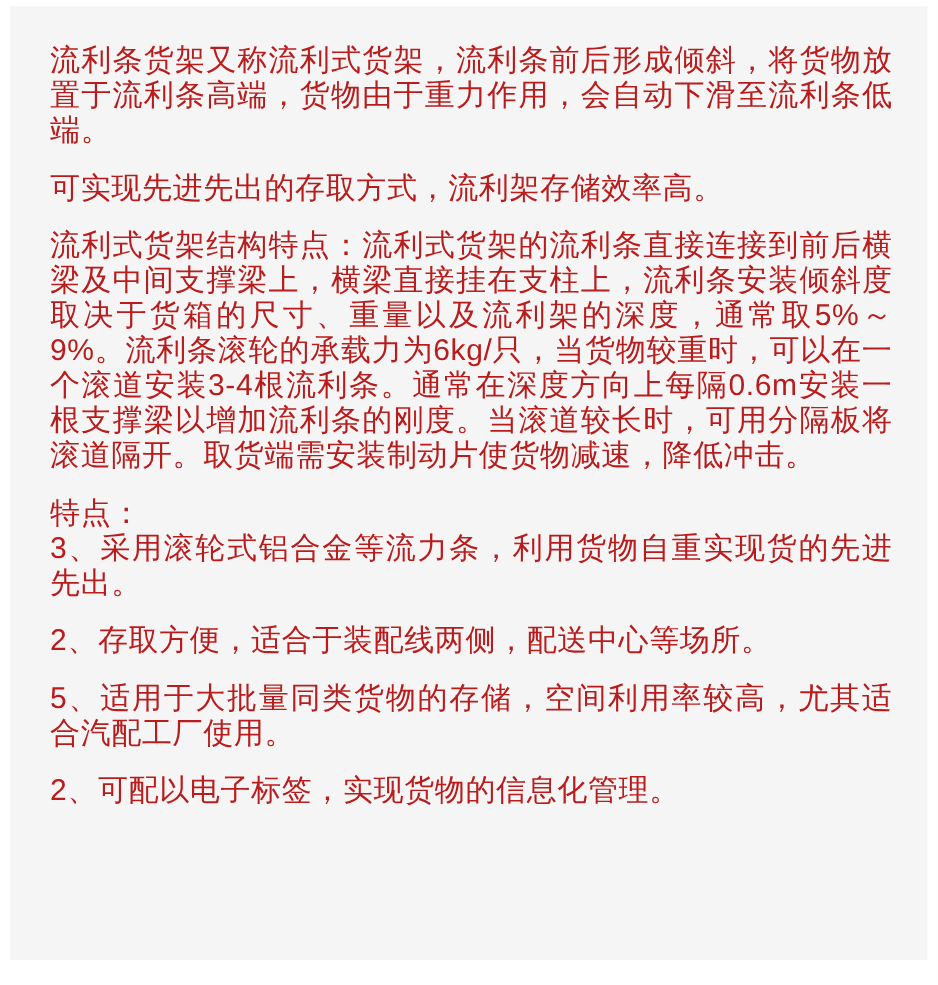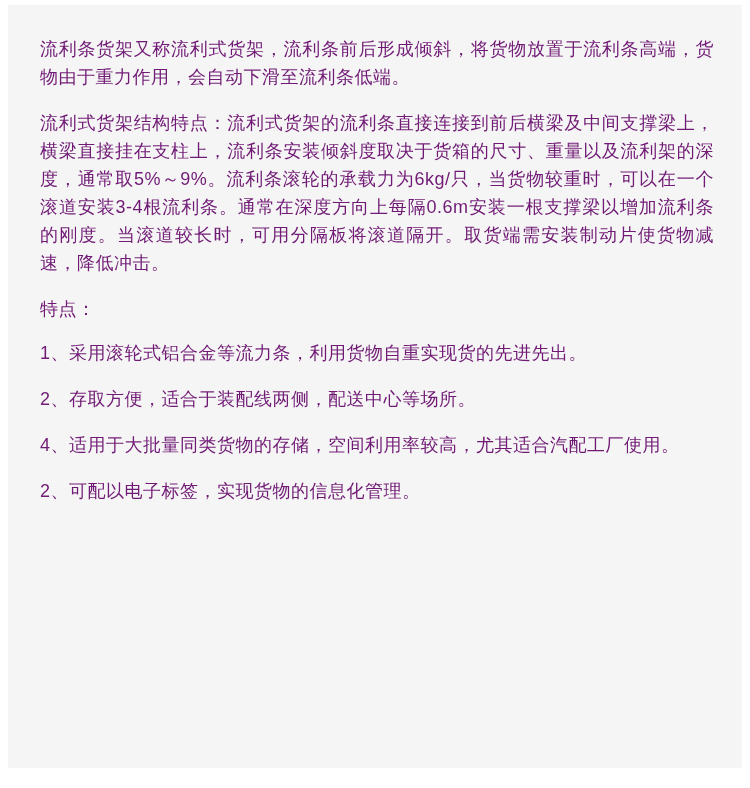--- a/index.html
+++ b/index.html
@@ -14,42 +14,43 @@
     overflow: hidden;
   }
   .panel {
     margin: 5px 8px 0 8px;
     height: 763px;
     box-sizing: border-box;
     background: #f5f5f5;
     padding: 30px 28px 30px 32px;
   }
   .article {
-    color: #701a75;
-    font-size: 18px;
+    color: #b91c1c;
+    font-size: 24px;
     line-height: 28px;
     letter-spacing: 0.5px;
     max-width: 678px;
     text-align: justify;
     text-justify: inter-ideograph;
   }
   .article p {
     margin: 0 0 18px 0;
     white-space: pre-line;
   }
   .article p.features-heading {
-    margin-bottom: 16px;
+    margin-bottom: 0;
   }
 </style>
 </head>
 <body>
 
 <main class="panel">
   <article class="article">
     <p>流利条货架又称流利式货架，流利条前后形成倾斜，将货物放置于流利条高端，货物由于重力作用，会自动下滑至流利条低端。</p>
+    <p>可实现先进先出的存取方式，流利架存储效率高。</p>
     <p>流利式货架结构特点：流利式货架的流利条直接连接到前后横梁及中间支撑梁上，横梁直接挂在支柱上，流利条安装倾斜度取决于货箱的尺寸、重量以及流利架的深度，通常取5%～9%。流利条滚轮的承载力为6kg/只，当货物较重时，可以在一个滚道安装3-4根流利条。通常在深度方向上每隔0.6m安装一根支撑梁以增加流利条的刚度。当滚道较长时，可用分隔板将滚道隔开。取货端需安装制动片使货物减速，降低冲击。</p>
     <p class="features-heading">特点：</p>
-    <p>1、采用滚轮式铝合金等流力条，利用货物自重实现货的先进先出。</p>
+    <p>3、采用滚轮式铝合金等流力条，利用货物自重实现货的先进先出。</p>
     <p>2、存取方便，适合于装配线两侧，配送中心等场所。</p>
-    <p>4、适用于大批量同类货物的存储，空间利用率较高，尤其适合汽配工厂使用。</p>
+    <p>5、适用于大批量同类货物的存储，空间利用率较高，尤其适合汽配工厂使用。</p>
     <p>2、可配以电子标签，实现货物的信息化管理。</p>
   </article>
 </main>
 
 </body></html>

